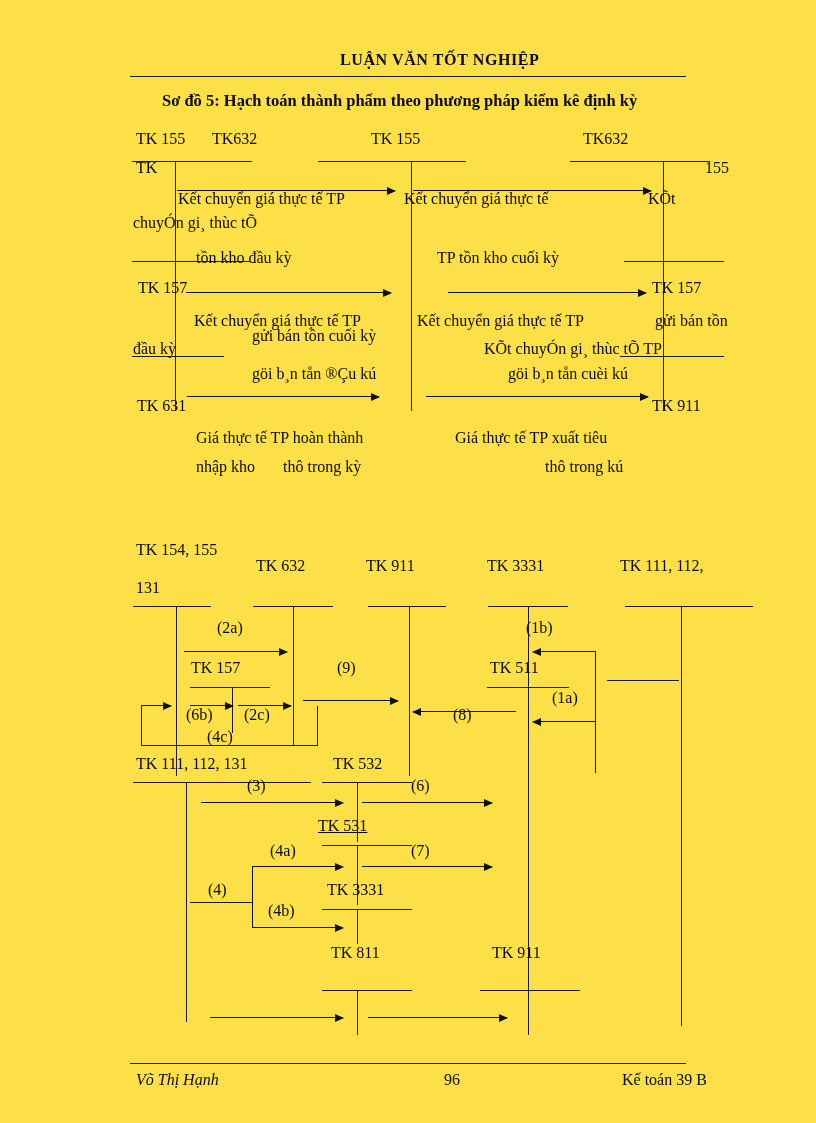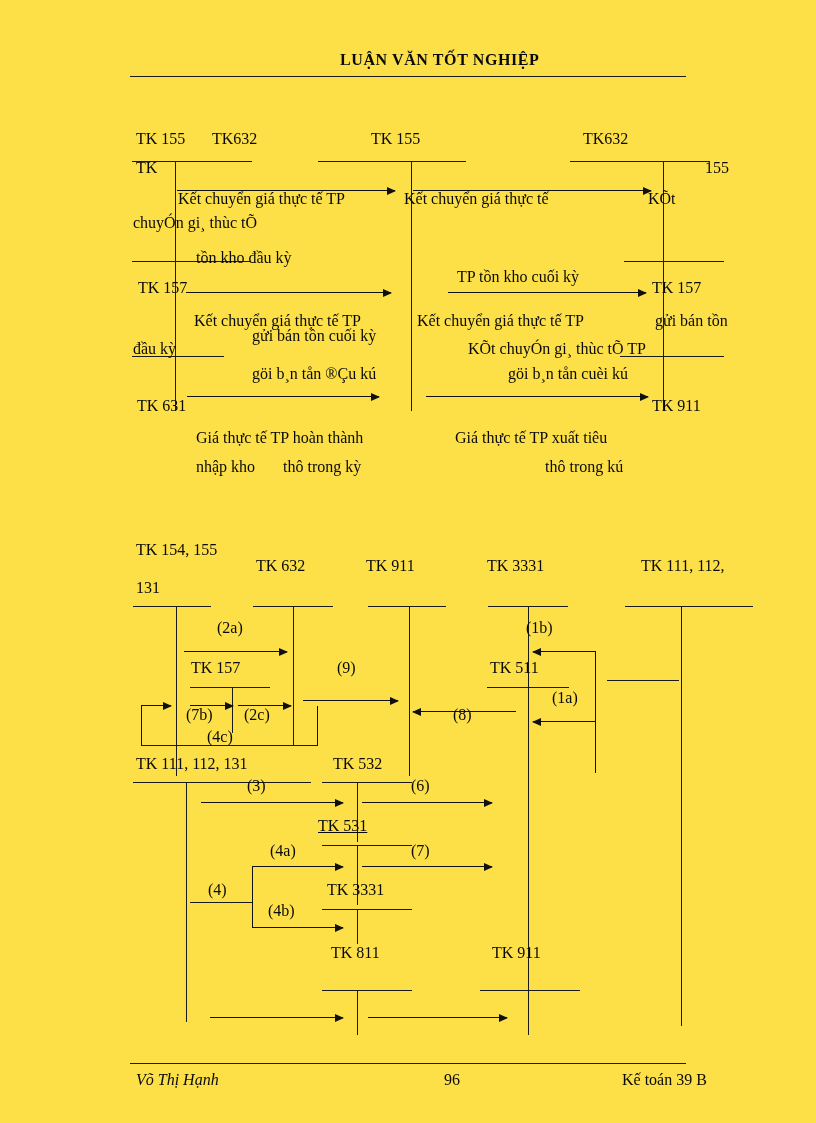--- a/index.html
+++ b/index.html
@@ -77,20 +77,21 @@
   }
 </style>
 </head>
 <body>
 
 <div id="page">
 
   <div class="txt hdr" style="left:340px; top:52px;">LUẬN VĂN TỐT NGHIỆP</div>
   <div class="hline rule" style="left:130px; top:76px; width:556px;"></div>
 
+  <div class="txt bold" style="left:162px; top:92px; font-size:16.5px;">Sơ đồ 5: Hạch toán thành phẩm theo phương pháp kiểm kê định kỳ</div>
 
   <div class="txt" style="left:136px; top:131px;">TK 155</div>
   <div class="txt" style="left:212px; top:131px;">TK632</div>
   <div class="txt" style="left:371px; top:131px;">TK 155</div>
   <div class="txt" style="left:583px; top:131px;">TK632</div>
 
   <div class="hline" style="left:132px; top:161px; width:120px;"></div>
   <div class="hline" style="left:318px; top:161px; width:148px;"></div>
   <div class="hline" style="left:570px; top:161px; width:140px;"></div>
 
@@ -106,40 +107,40 @@
 
   <div class="txt" style="left:178px; top:191px;">Kết chuyển giá thực tế TP</div>
   <div class="txt" style="left:404px; top:191px;">Kết chuyển giá thực tế</div>
   <div class="txt" style="left:648px; top:191px;">KÕt</div>
   <div class="txt" style="left:133px; top:215px;">chuyÓn gi¸ thùc tÕ</div>
 
   <div class="hline" style="left:132px; top:261px; width:118px;"></div>
   <div class="hline" style="left:624px; top:261px; width:100px;"></div>
 
   <div class="txt" style="left:196px; top:250px;">tồn kho đầu kỳ</div>
-  <div class="txt" style="left:457px; top:250px;margin-top:19px;">TP tồn kho cuối kỳ</div>
+  <div class="txt" style="left:437px; top:250px;">TP tồn kho cuối kỳ</div>
 
   <div class="vline" style="left:175px; top:261px; height:105px;"></div>
   <div class="vline" style="left:411px; top:261px; height:150px;"></div>
   <div class="vline" style="left:663px; top:261px; height:105px;"></div>
 
   <div class="txt" style="left:138px; top:280px;">TK 157</div>
   <div class="txt" style="left:652px; top:280px;">TK 157</div>
 
   <div class="arrow" style="left:186px; top:292px; width:205px;"></div>
   <div class="arrow" style="left:448px; top:292px; width:198px;"></div>
 
   <div class="txt" style="left:194px; top:313px;">Kết chuyển giá thực tế TP</div>
   <div class="txt" style="left:417px; top:313px;">Kết chuyển giá thực tế TP</div>
   <div class="txt" style="left:655px; top:313px;">gửi bán tồn</div>
 
   <div class="txt" style="left:133px; top:341px;">đầu kỳ</div>
   <div class="hline thin" style="left:132px; top:356px; width:92px;"></div>
   <div class="txt" style="left:252px; top:328px;">gửi bán tồn cuối kỳ</div>
-  <div class="txt" style="left:468px; top:341px;">KÕt chuyÓn gi¸ thùc tÕ TP</div>
+  <div class="txt" style="left:484px; top:341px;">KÕt chuyÓn gi¸ thùc tÕ TP</div>
   <div class="hline thin" style="left:620px; top:356px; width:104px;"></div>
 
   <div class="txt" style="left:252px; top:366px;">göi b¸n tån ®Çu kú</div>
   <div class="txt" style="left:508px; top:366px;">göi b¸n tån cuèi kú</div>
 
   <div class="vline" style="left:175px; top:356px; height:55px;"></div>
   <div class="vline" style="left:663px; top:356px; height:55px;"></div>
 
   <div class="arrow" style="left:187px; top:396px; width:192px;"></div>
   <div class="arrow" style="left:426px; top:396px; width:222px;"></div>
@@ -152,21 +153,21 @@
   <div class="txt" style="left:196px; top:459px;">nhập kho</div>
   <div class="txt" style="left:283px; top:459px;">thô trong kỳ</div>
   <div class="txt" style="left:545px; top:459px;">thô trong kú</div>
 
 
   <div class="txt" style="left:136px; top:542px;">TK 154, 155</div>
   <div class="txt" style="left:136px; top:580px;">131</div>
   <div class="txt" style="left:256px; top:558px;">TK 632</div>
   <div class="txt" style="left:366px; top:558px;">TK 911</div>
   <div class="txt" style="left:487px; top:558px;">TK 3331</div>
-  <div class="txt" style="left:620px; top:558px;margin-left:21px;">TK 111, 112,</div>
+  <div class="txt" style="left:620px; top:558px;">TK 111, 112,</div>
 
   <div class="hline" style="left:133px; top:606px; width:78px;"></div>
   <div class="hline" style="left:253px; top:606px; width:80px;"></div>
   <div class="hline" style="left:368px; top:606px; width:78px;"></div>
   <div class="hline" style="left:488px; top:606px; width:80px;"></div>
   <div class="hline" style="left:625px; top:606px; width:128px;"></div>
 
   <div class="vline" style="left:176px; top:606px; height:170px;"></div>
   <div class="vline" style="left:293px; top:606px; height:140px;"></div>
   <div class="vline" style="left:409px; top:606px; height:170px;"></div>
@@ -189,21 +190,21 @@
 
   <div class="txt" style="left:490px; top:660px;">TK 511</div>
   <div class="hline thin" style="left:487px; top:687px; width:82px;"></div>
   <div class="hline thin" style="left:607px; top:680px; width:72px;"></div>
 
   <div class="txt" style="left:552px; top:690px;">(1a)</div>
   <div class="arrow left" style="left:533px; top:721px; width:63px;"></div>
 
   <div class="arrow" style="left:190px; top:705px; width:43px;"></div>
   <div class="arrow" style="left:238px; top:705px; width:53px;"></div>
-  <div class="txt" style="left:186px; top:707px;">(7b)</div>
+  <div class="txt" style="left:186px; top:707px;">(6b)</div>
   <div class="txt" style="left:244px; top:707px;">(2c)</div>
 
   <div class="arrow left" style="left:413px; top:711px; width:103px;"></div>
   <div class="txt" style="left:453px; top:707px;">(8)</div>
 
   <div class="arrow" style="left:141px; top:705px; width:30px;"></div>
   <div class="elbow-v" style="left:141px; top:705px; height:40px;"></div>
   <div class="hline" style="left:141px; top:745px; width:176px;"></div>
   <div class="elbow-v" style="left:317px; top:706px; height:40px;"></div>
   <div class="txt" style="left:207px; top:729px;">(4c)</div>

